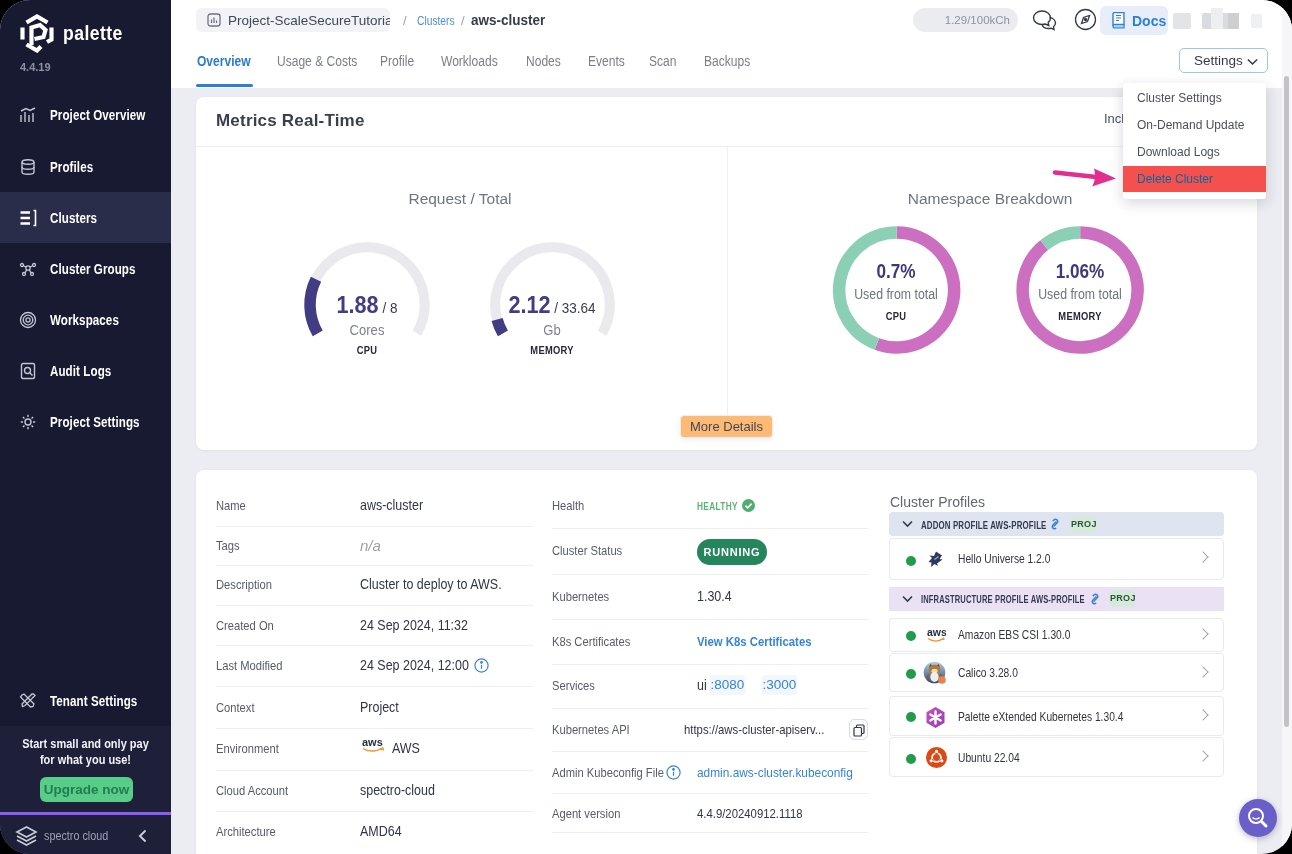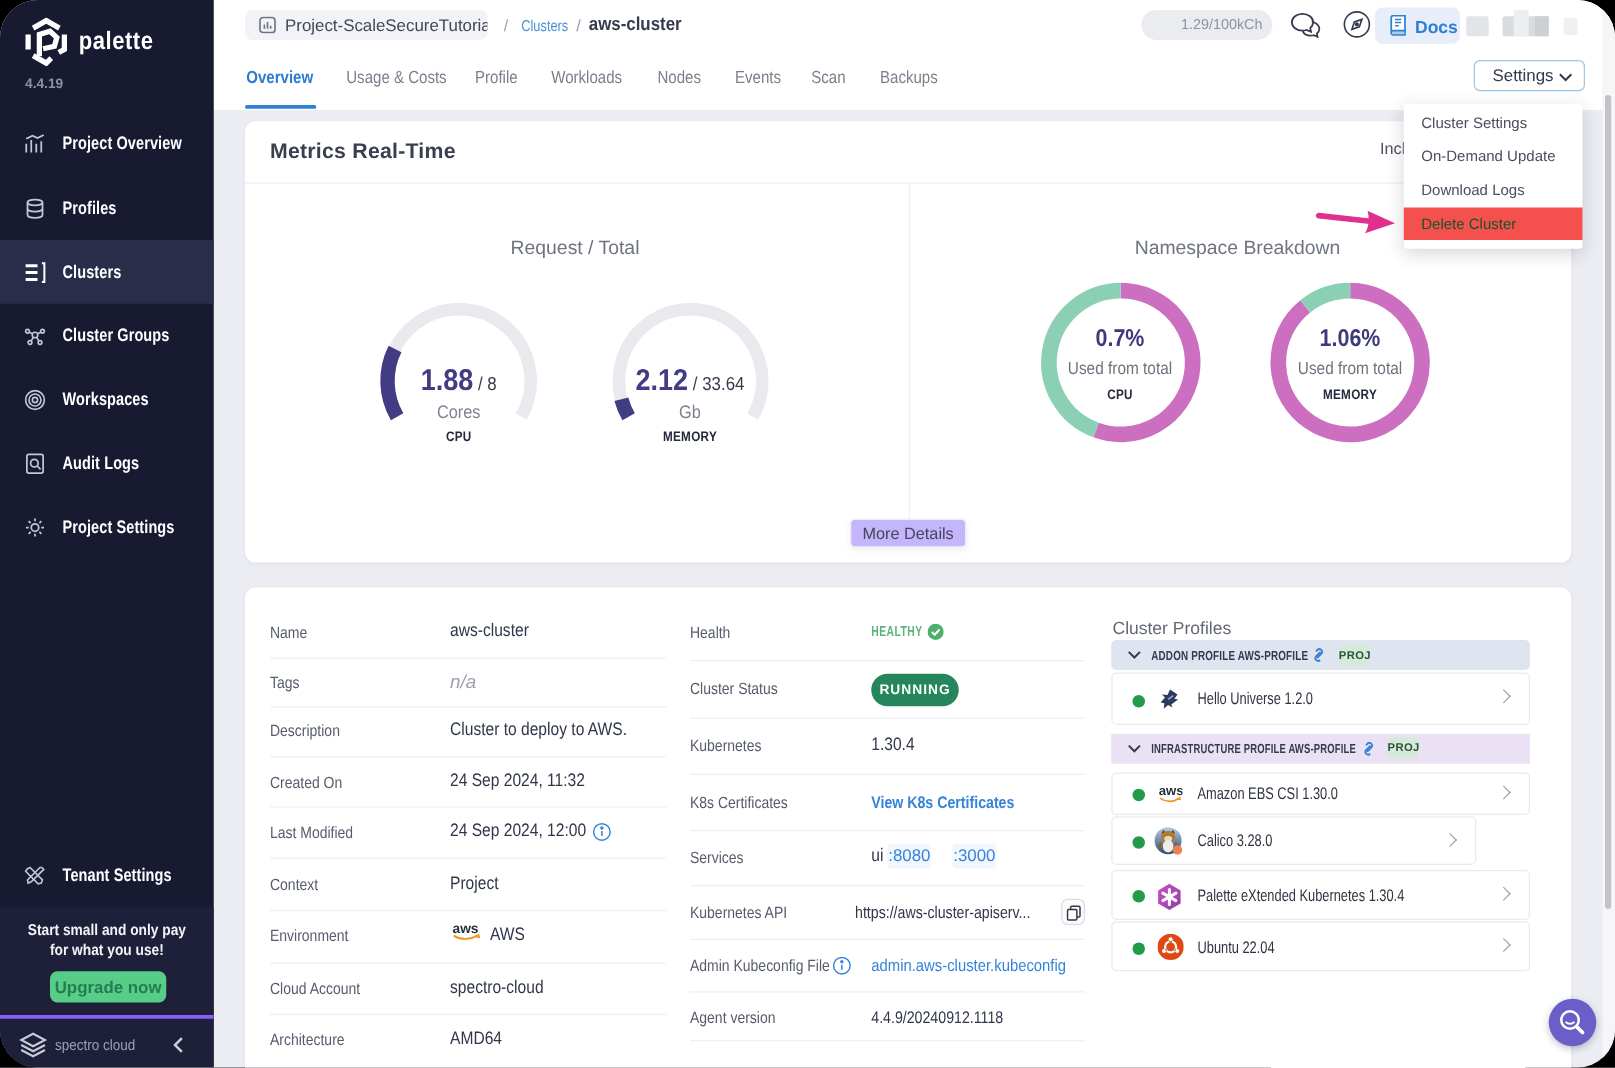--- a/index.html
+++ b/index.html
@@ -221,21 +221,21 @@
     <div class="abs" style="left:256px; top:225px; width:200px; text-align:center; font-size:14.5px; color:#7d8290; transform:scaleX(.9);">Gb</div>
     <div class="abs" style="left:256px; top:247px; width:200px; text-align:center; font-size:11px; font-weight:bold; color:#23283a; letter-spacing:.3px; transform:scaleX(.85);">MEMORY</div>
 
     <div class="abs" style="left:600px; top:163px; width:200px; text-align:center; font-size:19.5px; font-weight:bold; color:#3d3a7c; transform:scaleX(.88);">0.7%</div>
     <div class="abs" style="left:600px; top:189px; width:200px; text-align:center; font-size:14px; color:#6d727f; transform:scaleX(.88);">Used from total</div>
     <div class="abs" style="left:600px; top:213px; width:200px; text-align:center; font-size:11px; font-weight:bold; color:#23283a; letter-spacing:.3px; transform:scaleX(.85);">CPU</div>
     <div class="abs" style="left:784px; top:163px; width:200px; text-align:center; font-size:19.5px; font-weight:bold; color:#3d3a7c; transform:scaleX(.88);">1.06%</div>
     <div class="abs" style="left:784px; top:189px; width:200px; text-align:center; font-size:14px; color:#6d727f; transform:scaleX(.88);">Used from total</div>
     <div class="abs" style="left:784px; top:213px; width:200px; text-align:center; font-size:11px; font-weight:bold; color:#23283a; letter-spacing:.3px; transform:scaleX(.85);">MEMORY</div>
 
-    <div class="abs" style="left:484px; top:318px; width:93px; height:23px; background:#c4b5fd; border:1px solid #eceef2; border-radius:4px; box-shadow:0 2px 5px rgba(40,45,60,.08); text-align:center; line-height:22px; font-size:13px; color:#42485a;">More Details</div>
+    <div class="abs" style="left:484px; top:318px; width:93px; height:23px; background:#fdba74; border:1px solid #eceef2; border-radius:4px; box-shadow:0 2px 5px rgba(40,45,60,.08); text-align:center; line-height:22px; font-size:13px; color:#42485a;">More Details</div>
   </div>
   <div class="card2">
 
     <div class="abs lbl" style="left:20px; top:28px;">Name</div>
     <div class="abs lbl" style="left:20px; top:68px;">Tags</div>
     <div class="abs lbl" style="left:20px; top:107px;">Description</div>
     <div class="abs lbl" style="left:20px; top:148px;">Created On</div>
     <div class="abs lbl" style="left:20px; top:188px;">Last Modified</div>
     <div class="abs lbl" style="left:20px; top:230px;">Context</div>
     <div class="abs lbl" style="left:20px; top:271px;">Environment</div>
@@ -352,21 +352,21 @@
     <div class="abs profrow" style="left:693px; top:147.7px; width:335px; height:34px;">
       <div class="abs dotg" style="left:16px; top:12.5px;"></div>
       <svg class="abs" style="left:36px; top:7px;" width="20" height="20" viewBox="0 0 20 20">
           <text x="1" y="10" font-size="10.5" font-weight="bold" fill="#252f3e" font-family="Liberation Sans">aws</text>
           <path d="M2 12.5 C7 16 13 16 17 12.5" stroke="#f19322" stroke-width="1.4" fill="none"></path>
           <path d="M17.5 11.2 L18.2 13.6 L15.8 13.3" stroke="#f19322" stroke-width="1" fill="none"></path>
         </svg>
       <div class="abs rowtxt" style="top:8px;">Amazon EBS CSI 1.30.0</div>
       <div class="chev" style="top:11px;"></div>
     </div>
-    <div class="abs profrow" style="left:693px; top:183.4px; width:292px; height:39px;">
+    <div class="abs profrow" style="left:693px; top:183.4px; width:335px; height:39px;">
       <div class="abs dotg" style="left:16px; top:15px;"></div>
       <svg class="abs" style="left:33px; top:7px;" width="25" height="25" viewBox="0 0 25 25">
         <defs>
             <linearGradient id="calbg" x1="0" y1="0" x2="0" y2="1">
               <stop offset="0" stop-color="#b8cde6"></stop>
               <stop offset="1" stop-color="#2c4a74"></stop>
             </linearGradient>
           </defs>
         <circle cx="11.5" cy="11.5" r="10.8" fill="url(#calbg)"></circle>
         <path d="M6 6 L7.5 3 L9.5 5 Z M13.5 5 L15.5 3 L17 6 Z" fill="#5e401a"></path>
@@ -413,21 +413,21 @@
     <div class="abs" style="left:14px; top:4px; font-size:13.5px; color:#333a4e;">Settings</div>
     <svg class="abs" style="left:67px; top:9px;" width="11" height="8" viewBox="0 0 12 8" fill="none" stroke="#333a4e" stroke-width="1.7">
         <path d="M1 1.2 L6 6.2 L11 1.2"></path>
       </svg>
   </div>
   <div class="menu">
     <div class="menuitem" style="top:8px;">Cluster Settings</div>
     <div class="menuitem" style="top:35px;">On-Demand Update</div>
     <div class="menuitem" style="top:62px;">Download Logs</div>
     <div class="menured"></div>
-    <div class="menuitem" style="top:89px; color:#14532d; z-index:2;">Delete Cluster</div>
+    <div class="menuitem" style="top:89px; color:#0369a1; z-index:2;">Delete Cluster</div>
   </div>
   <svg class="abs" style="left:1052px; top:165px; z-index:31;" width="68" height="26" viewBox="0 0 68 26">
     <path d="M3 7.5 L44 12" stroke="#e02f8e" stroke-width="4.5" stroke-linecap="round" fill="none"></path>
     <path d="M42 3.5 L64 13.5 L40 21.5 C43.5 16.5 43.5 9 42 3.5 Z" fill="#e02f8e"></path>
   </svg>
 
   <div class="abs" style="left:1239px; top:799px; width:38px; height:38px; background:#6a5fc9; border-radius:50%; z-index:25; box-shadow:0 2px 6px rgba(40,40,80,.3);">
     <svg class="abs" style="left:8px; top:8px;" width="22" height="22" viewBox="0 0 22 22" fill="none" stroke="#fff" stroke-width="2">
       <circle cx="9" cy="9" r="7"></circle>
       <path d="M5.5 10.5 C7.5 12.5 10.5 12.5 12.5 10.5" stroke-width="1.6"></path>

